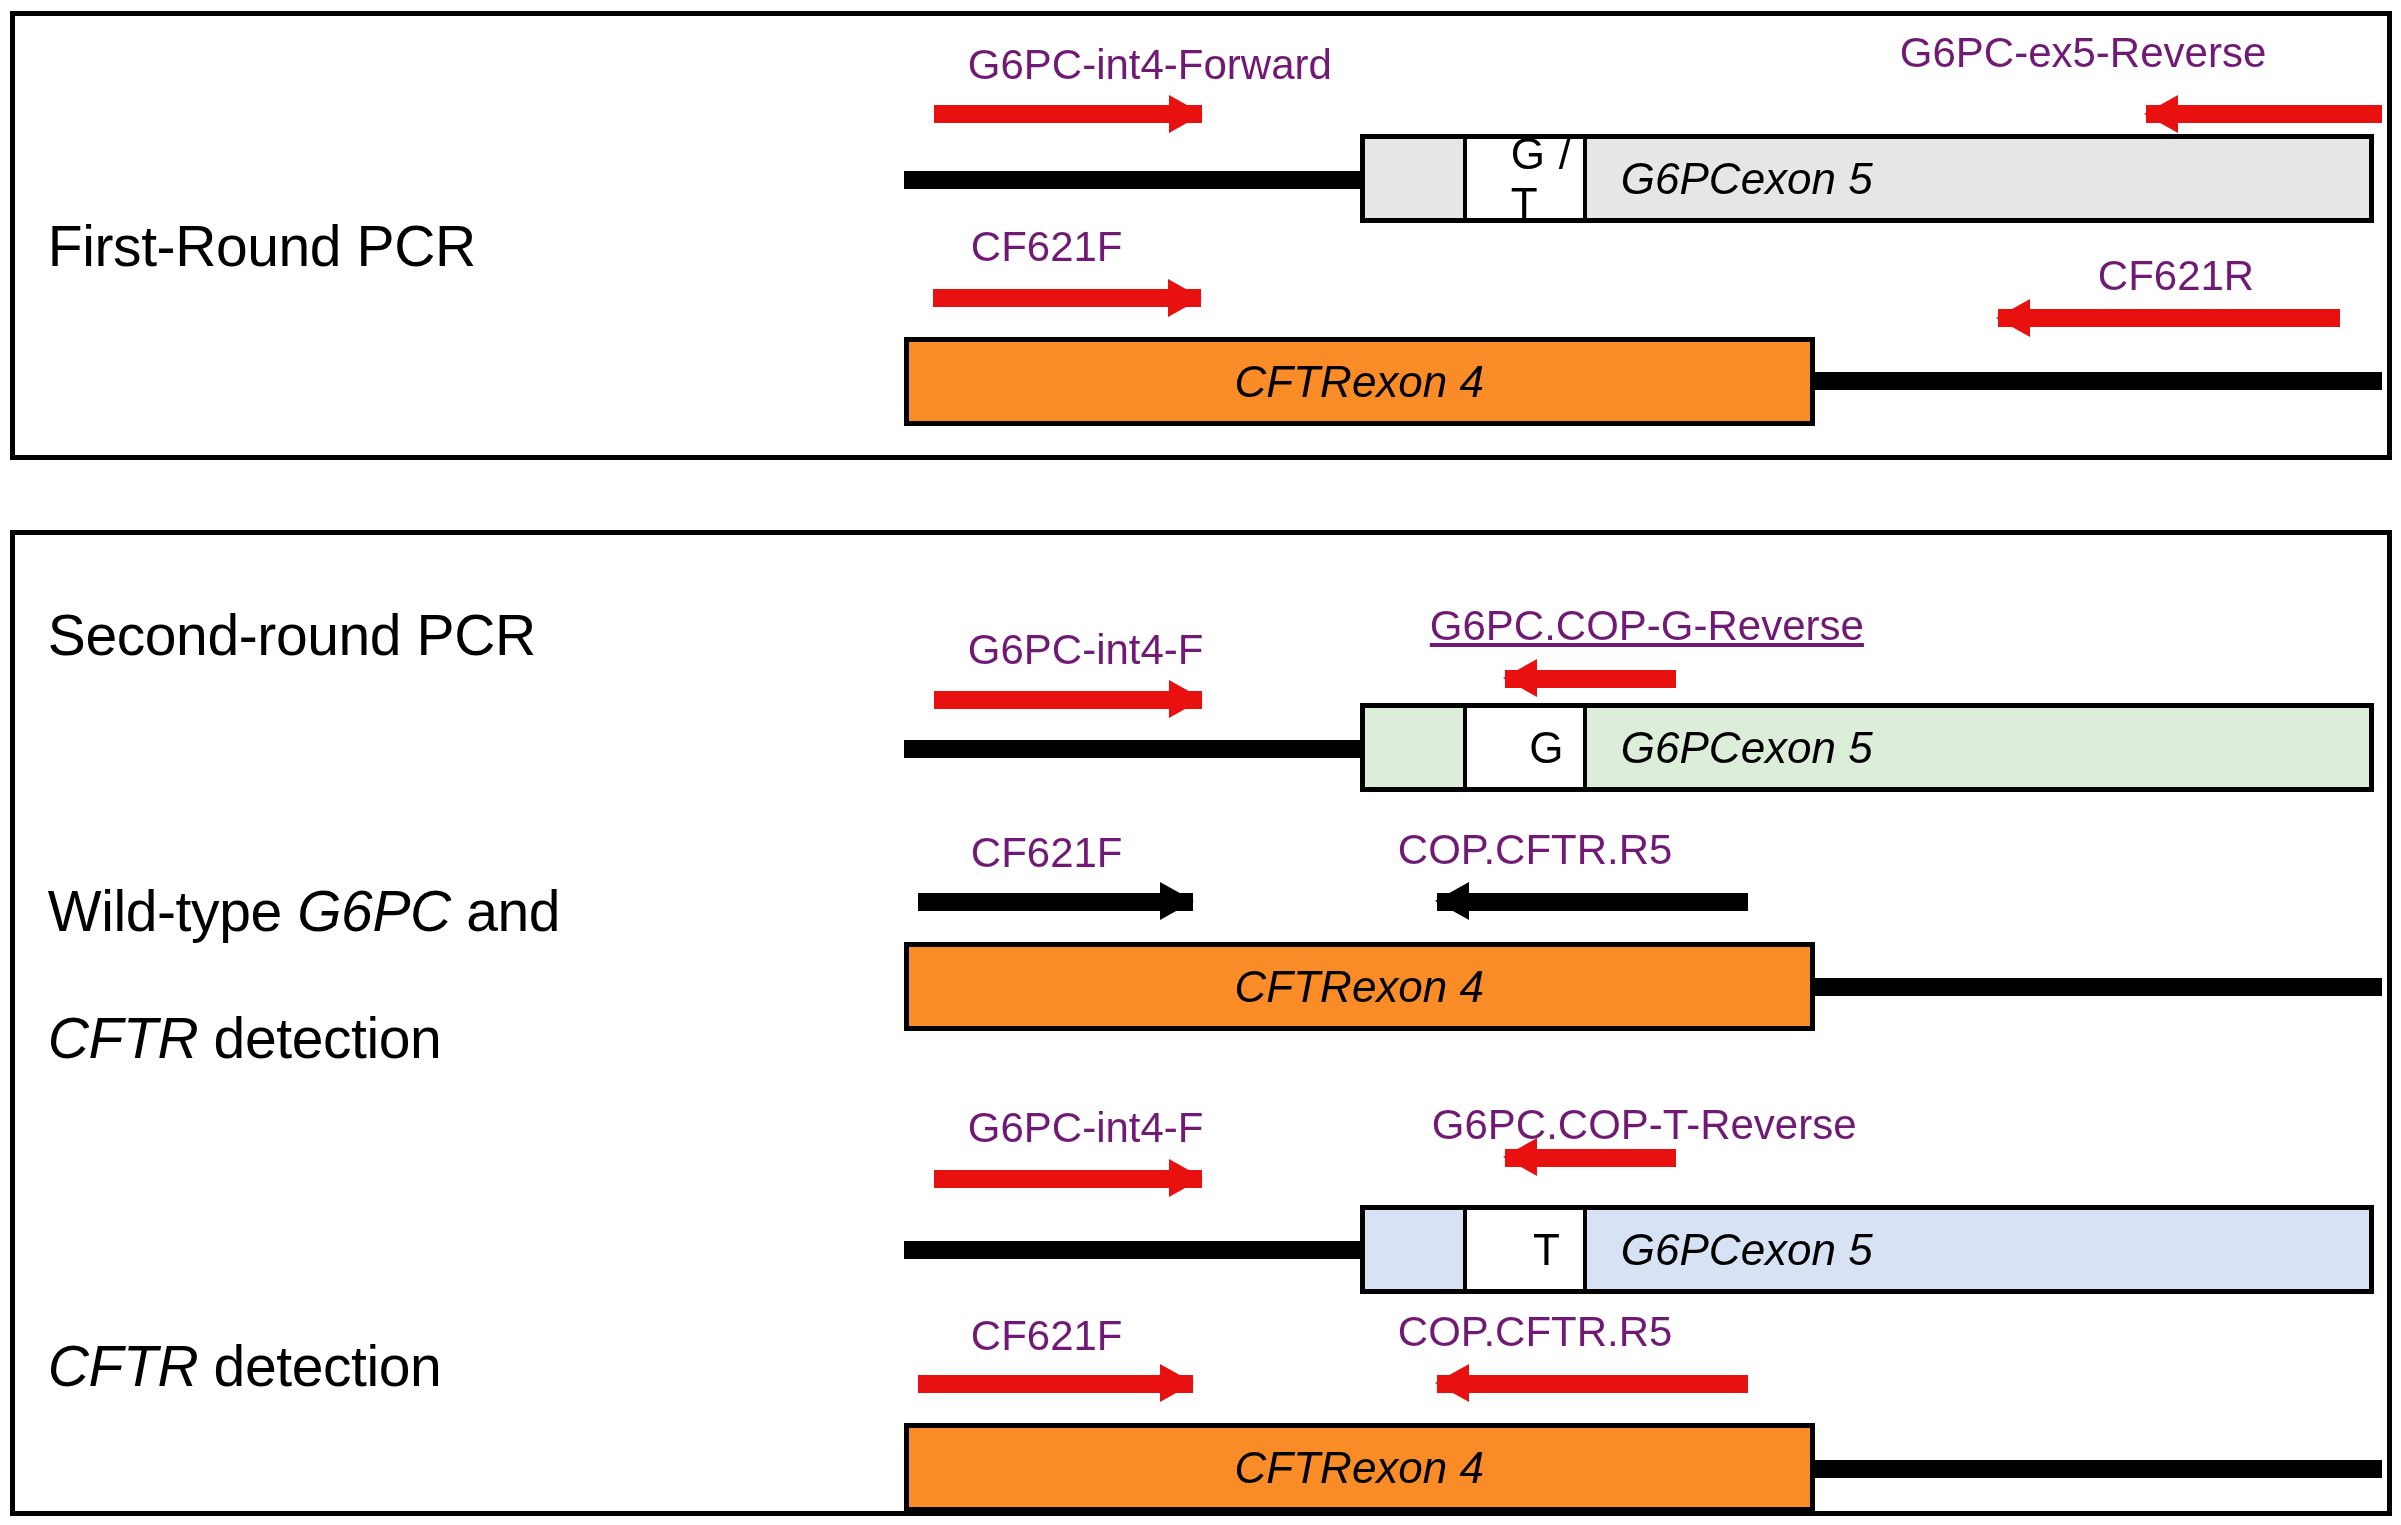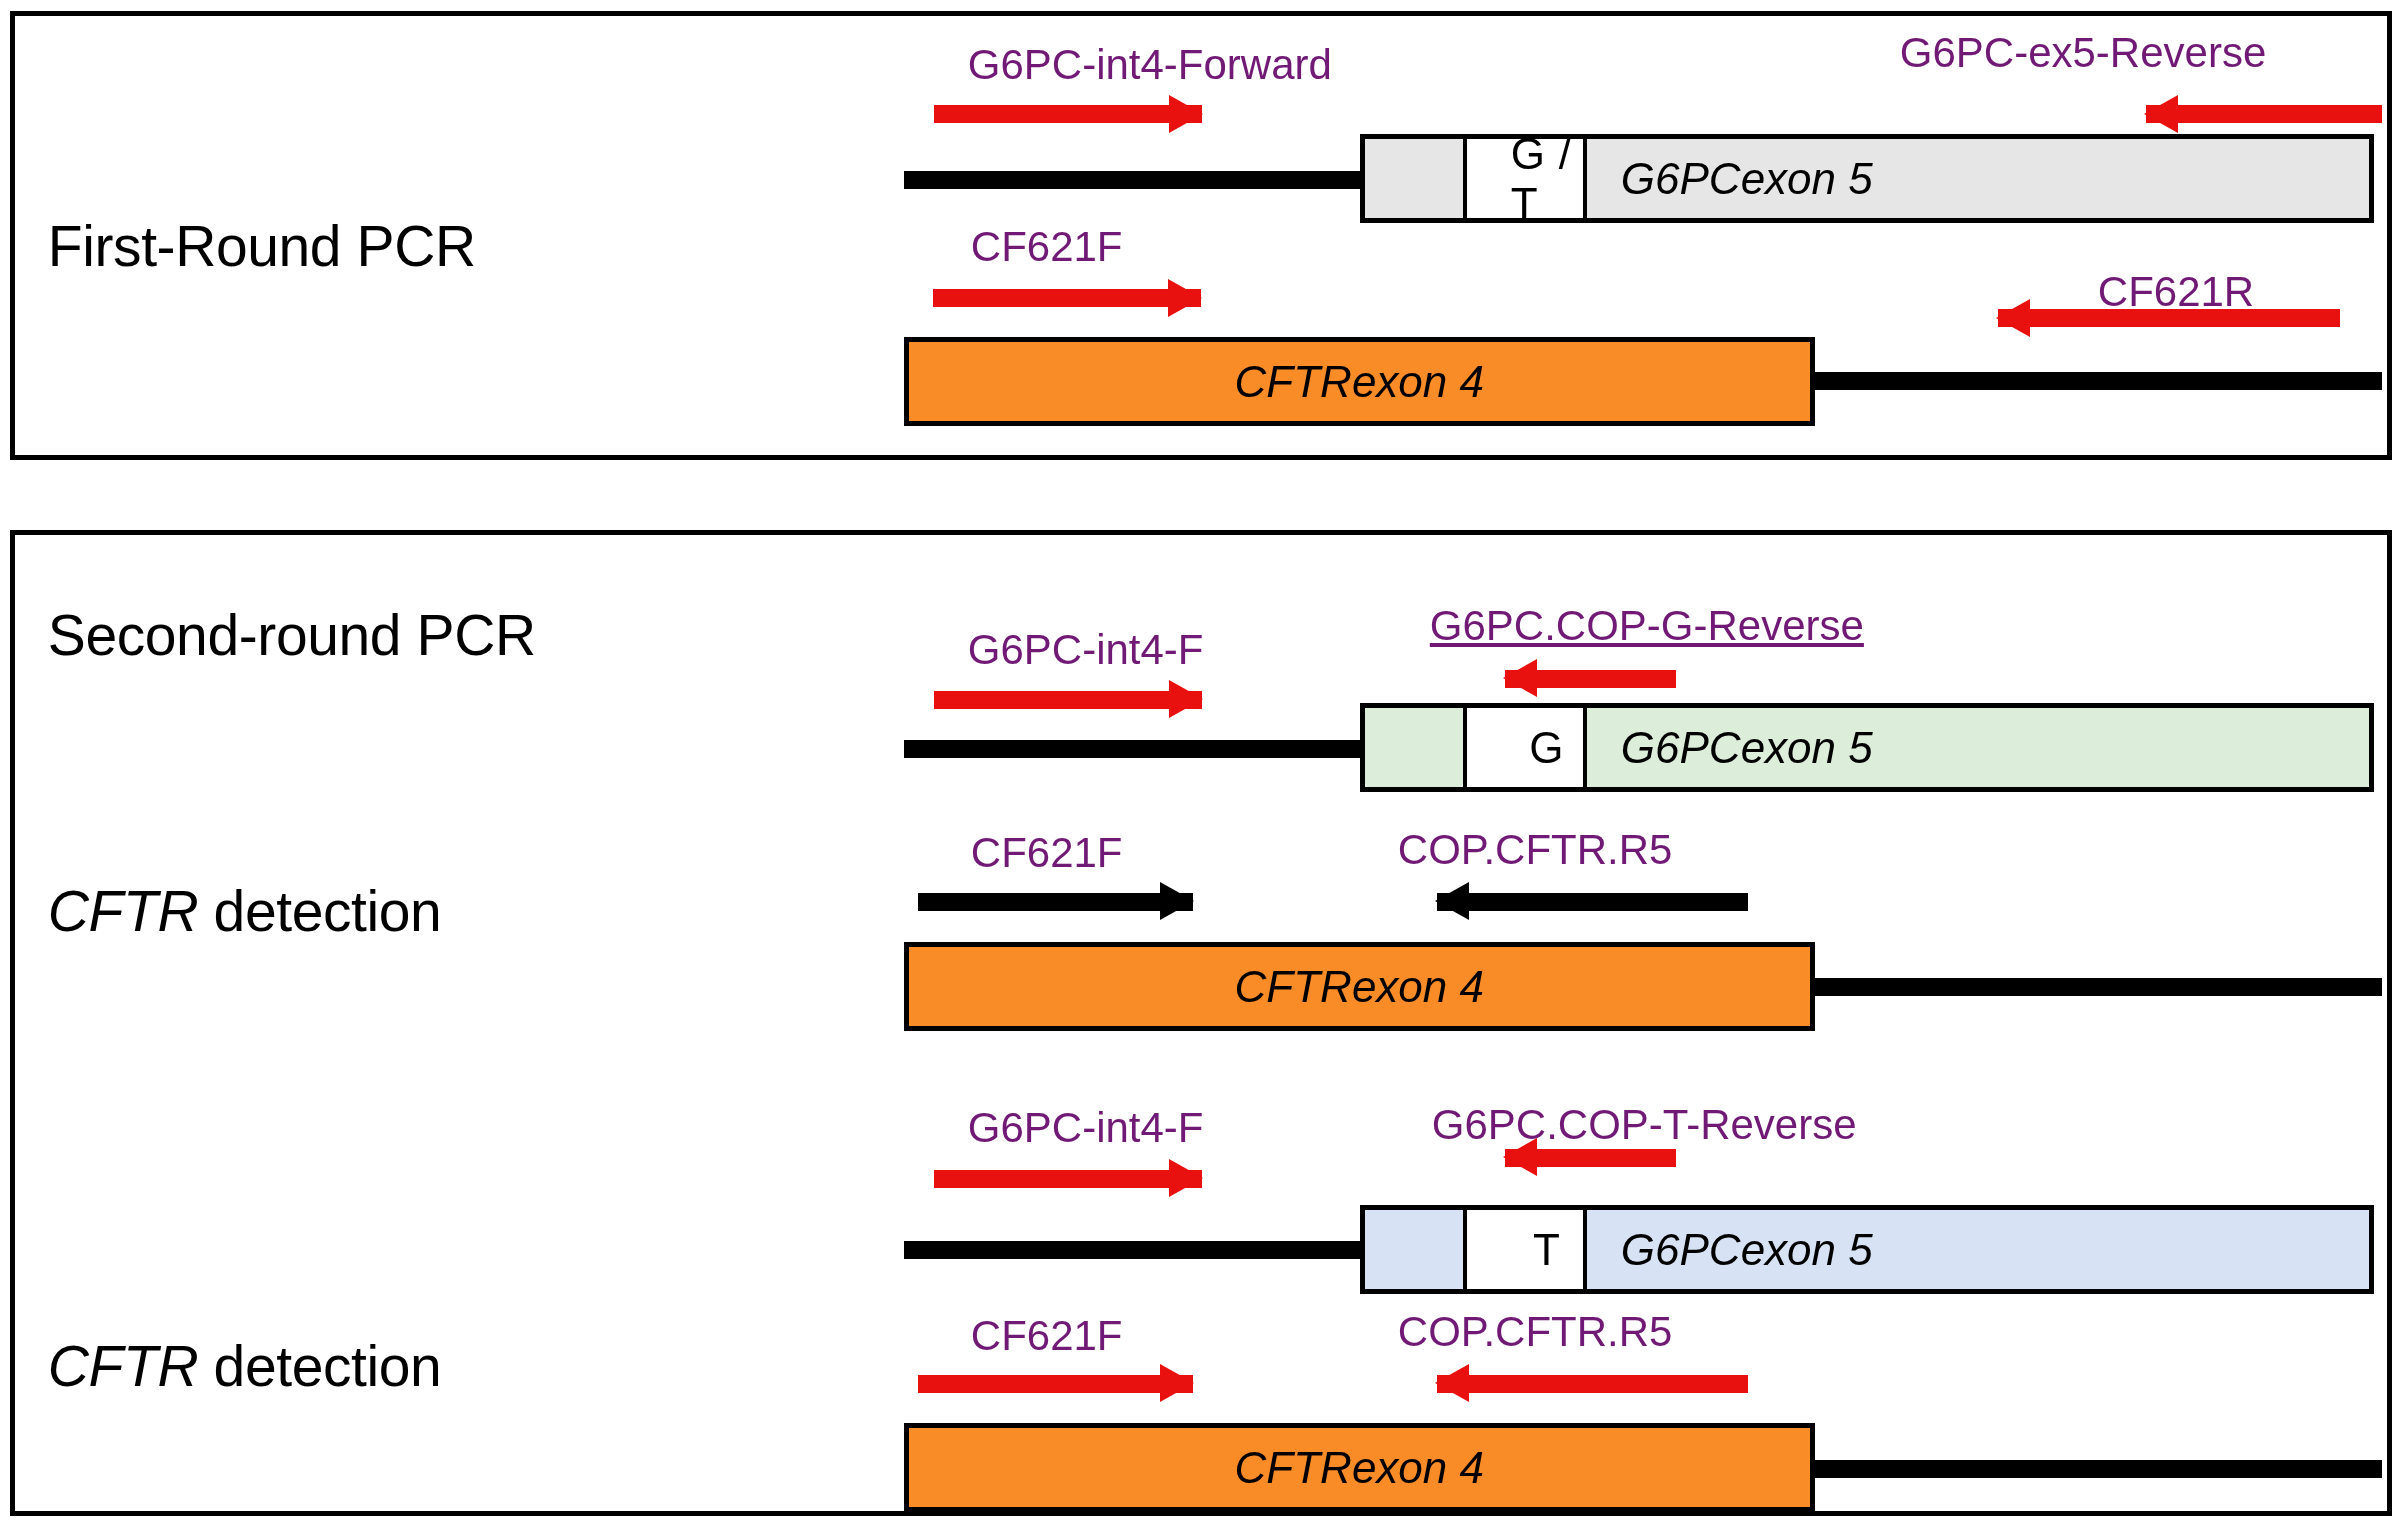--- a/index.html
+++ b/index.html
@@ -142,40 +142,41 @@
 
   <div class="row">
 
     <div class="plabel" style="left:956px;top:207px;">CF621F</div>
 
     <div class="arrow right red" style="left:918px;top:273px;width:268px;">
       <div class="shaft"></div>
       <div class="head"></div>
     </div>
 
-    <div class="plabel" style="left:2083px;top:252px;text-align:right;">CF621R</div>
+    <div class="plabel" style="left:2083px;top:236px;text-align:right;">CF621R</div>
 
     <div class="arrow left red" style="left:1983px;top:293px;width:342px;">
       <div class="shaft"></div>
       <div class="head"></div>
     </div>
 
     <div class="line" style="left:1749px;top:356px;width:618px;"></div>
 
     <div class="exonbox orange" style="left:889px;top:321px;width:911px;height:89px;">
       <div class="seg body"><i>CFTR</i> exon 4</div>
     </div>
   </div>
 </div>
 
 <div class="panel" id="panel-second">
 
   <div class="caption" style="left:33px;top:69px;">Second-round PCR</div>
 
   <div class="caption" style="left:33px;top:281px;">
+    <div>Wild-type <i>G6PC</i> and</div>
     <div><i>CFTR</i> detection</div>
   </div>
 
   <div class="caption" style="left:33px;top:736px;">
     <div><i>CFTR</i> detection</div>
   </div>
 
   <div class="row">
 
     <div class="plabel" style="left:953px;top:91px;">G6PC-int4-F</div>

